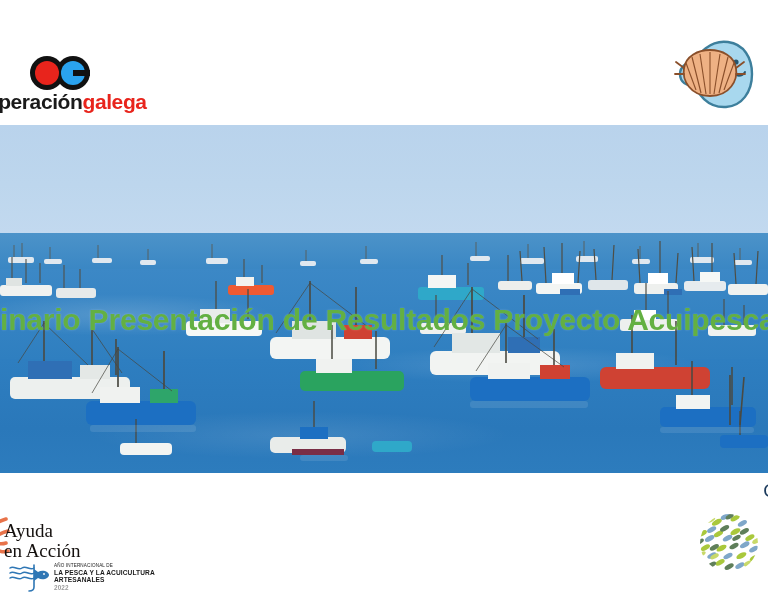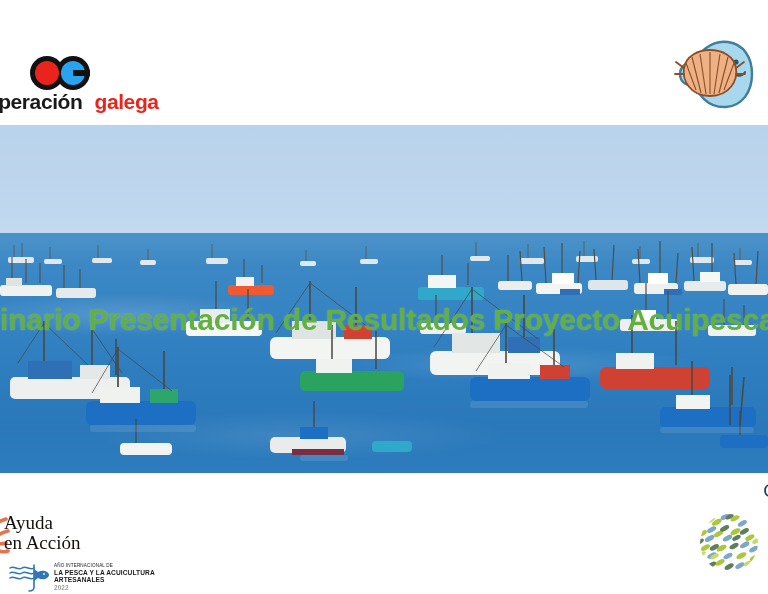--- a/index.html
+++ b/index.html
@@ -79,21 +79,21 @@
     position: absolute;
     left: 0;
     top: 34px;
     width: 190px;
     font-size: 21px;
     font-weight: 700;
     letter-spacing: -0.4px;
     white-space: nowrap;
   }
   .coop-word .dark { color: #1a1a1a; }
-  .coop-word .red  { color: #e8241c; margin-left: 12px; }
+  .coop-word .red  { color: #e8241c; }
 
   
   .fish-logo {
     position: absolute;
     right: 12px;
     top: 34px;
     width: 86px;
     height: 80px;
   }
 
@@ -182,21 +182,21 @@
   .ayuda-swoosh {
     position: absolute;
     left: 0;
     top: 4px;
     width: 26px;
     height: 38px;
   }
   .ayuda-text {
     position: absolute;
     left: 18px;
-    top: 0;
+    top: 8px;
     font-family: "Liberation Serif", serif;
     font-size: 19px;
     line-height: 20px;
     color: #14100e;
     white-space: nowrap;
   }
 
   
   .iyafa-logo {
     position: absolute;

